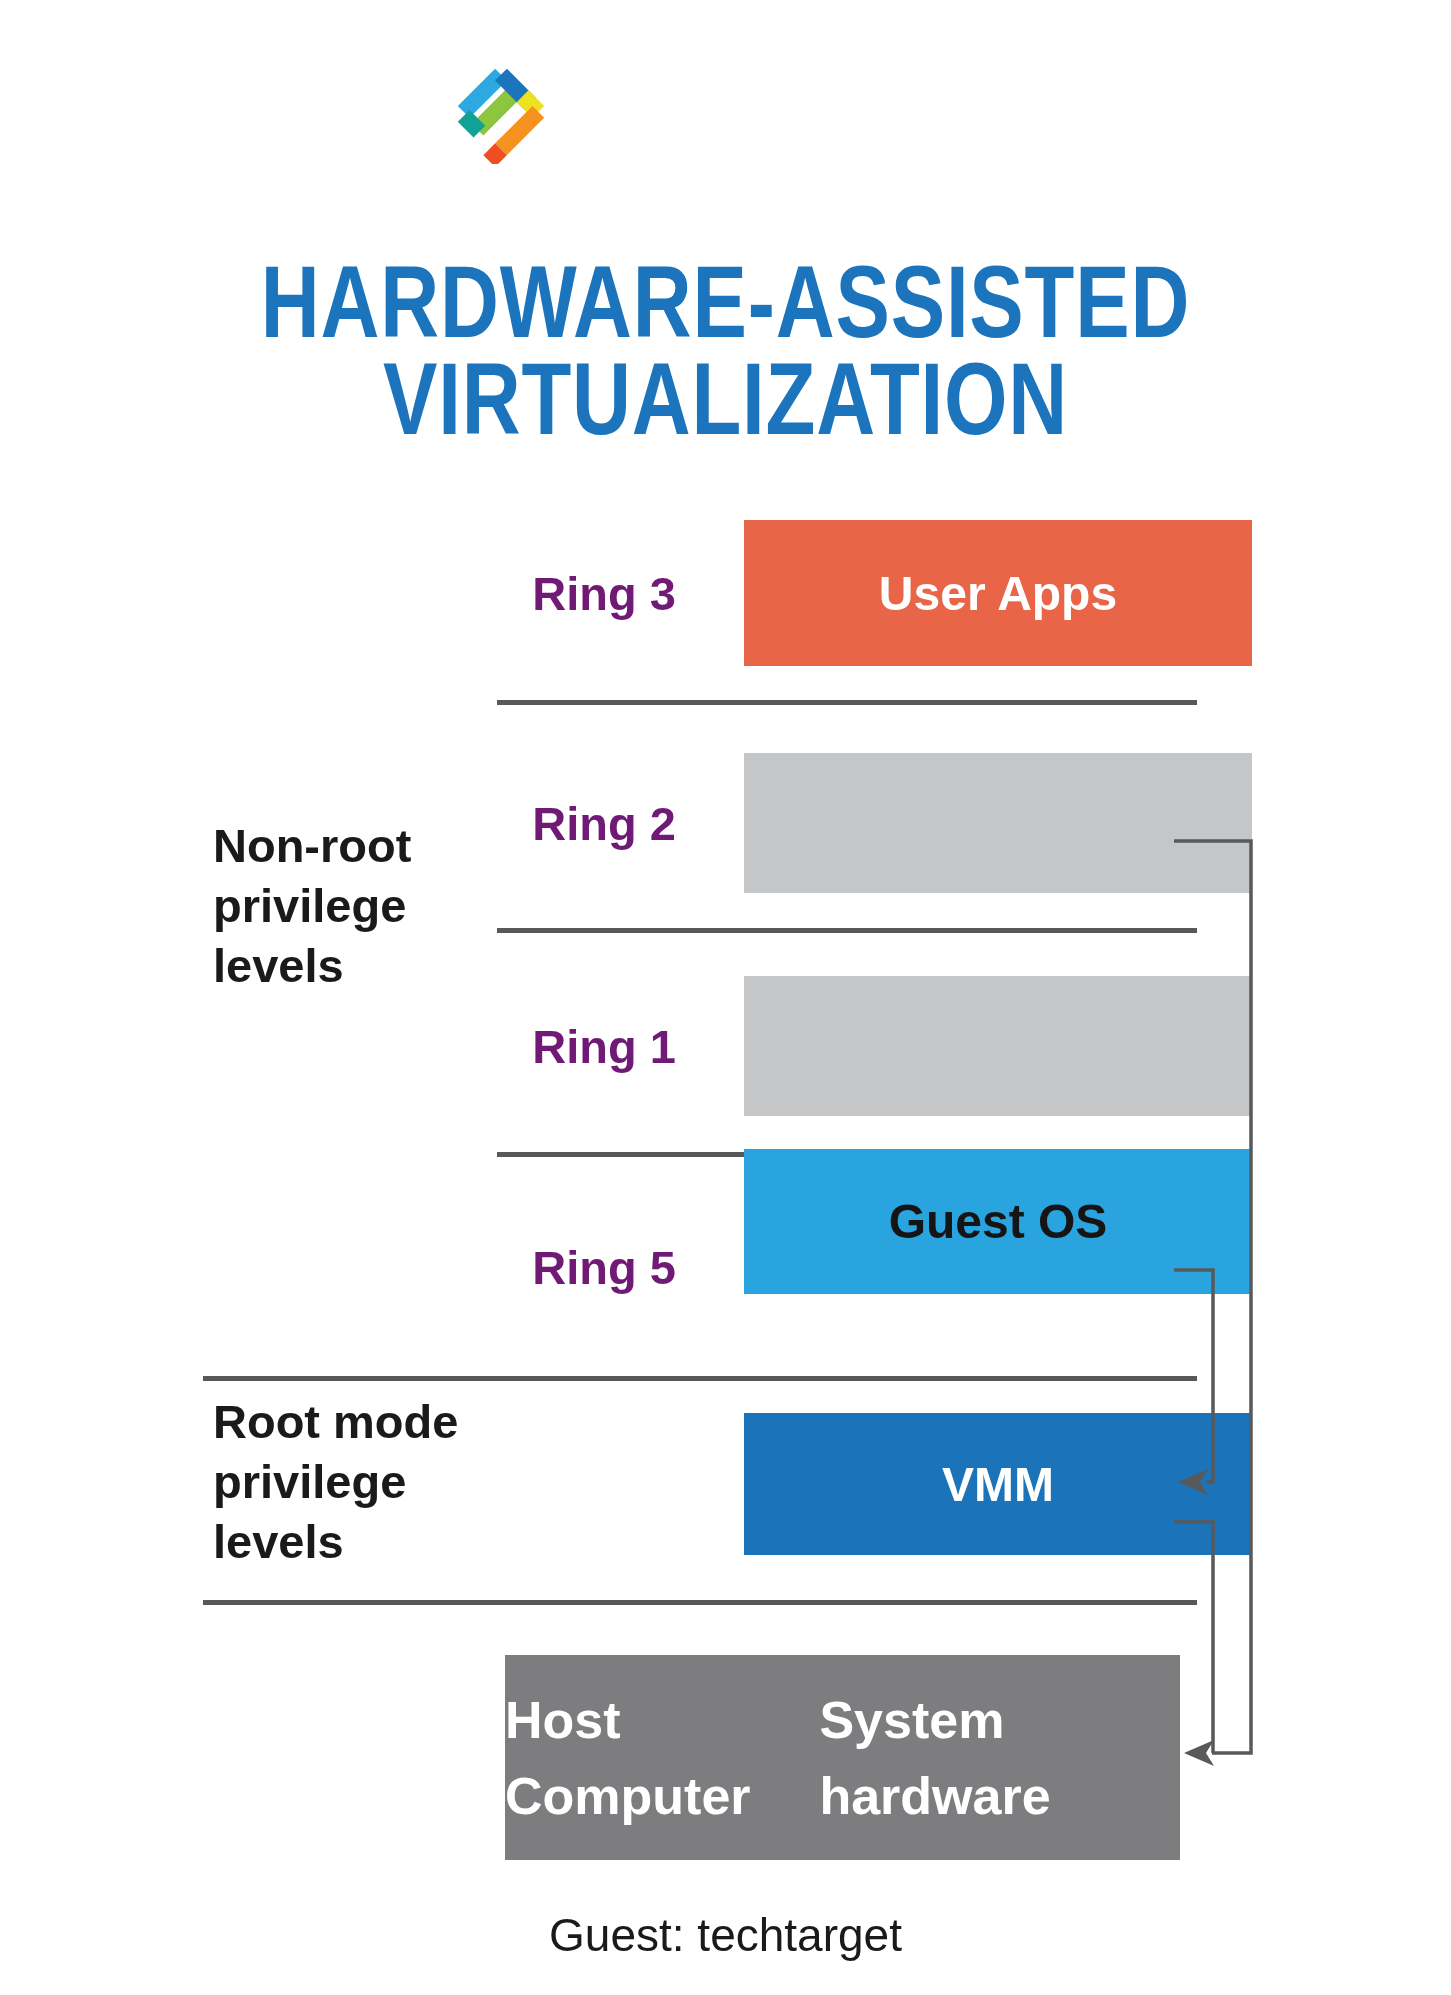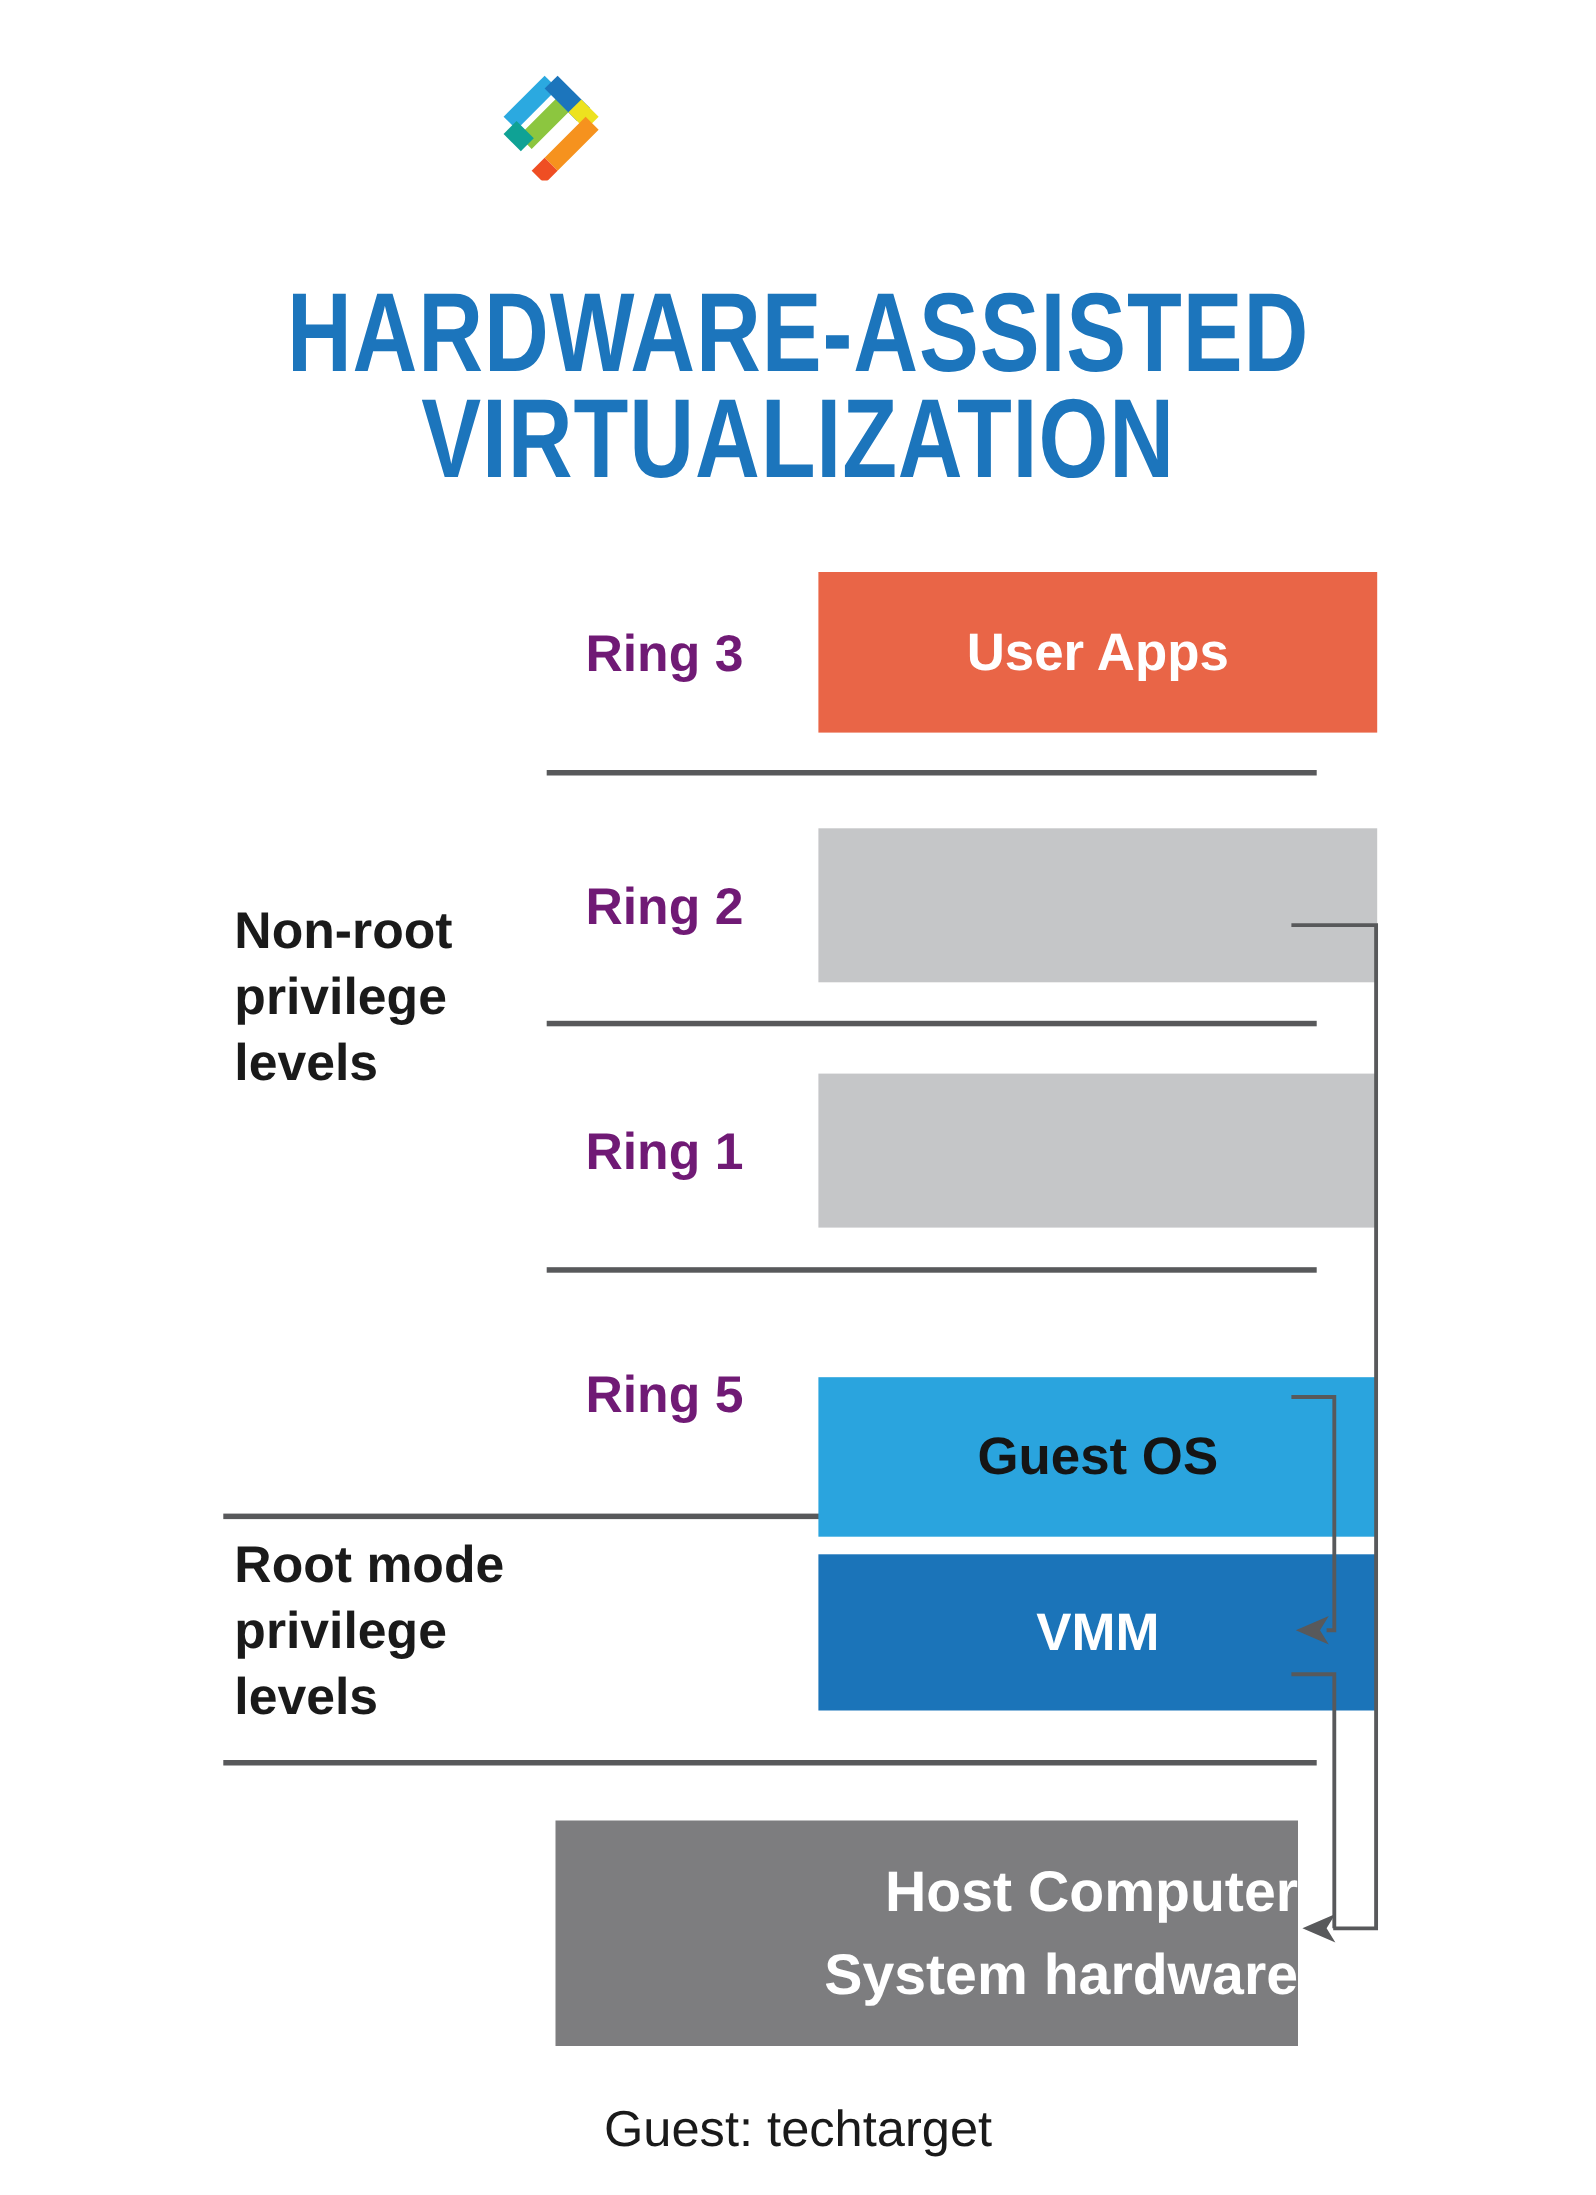--- a/index.html
+++ b/index.html
@@ -41,25 +41,25 @@
   .ring-label.r0{top:1244px;}
 
   .box{
     position:absolute;left:744px;width:508px;
     display:flex;align-items:center;justify-content:center;
     font-weight:bold;font-size:48px;
   }
   .box.user-apps{top:520px;height:146px;background:#E96547;color:#FFFFFF;}
   .box.gray2{top:753px;height:140px;background:#C5C6C8;}
   .box.gray1{top:976px;height:140px;background:#C5C6C8;}
-  .box.guest{top:1252px;height:145px;background:#2AA4DE;color:#151515;}
+  .box.guest{top:1149px;height:145px;background:#2AA4DE;color:#151515;}
   .box.vmm{top:1413px;height:142px;background:#1B74B9;color:#FFFFFF;}
   .box.host{
     left:505px;width:675px;top:1655px;height:205px;background:#7D7D7F;color:#FFFFFF;
-    flex-direction:column;font-size:52px;line-height:76px;align-items:flex-end;
+    flex-direction:row;font-size:52px;line-height:76px;
   }
 
   .side-label{
     position:absolute;left:213px;
     font-size:47px;font-weight:bold;color:#1A1A1A;line-height:60px;
   }
   .side-label.non-root{top:816px;}
   .side-label.root{top:1392px;}
   .side-label span{display:block;}
 

